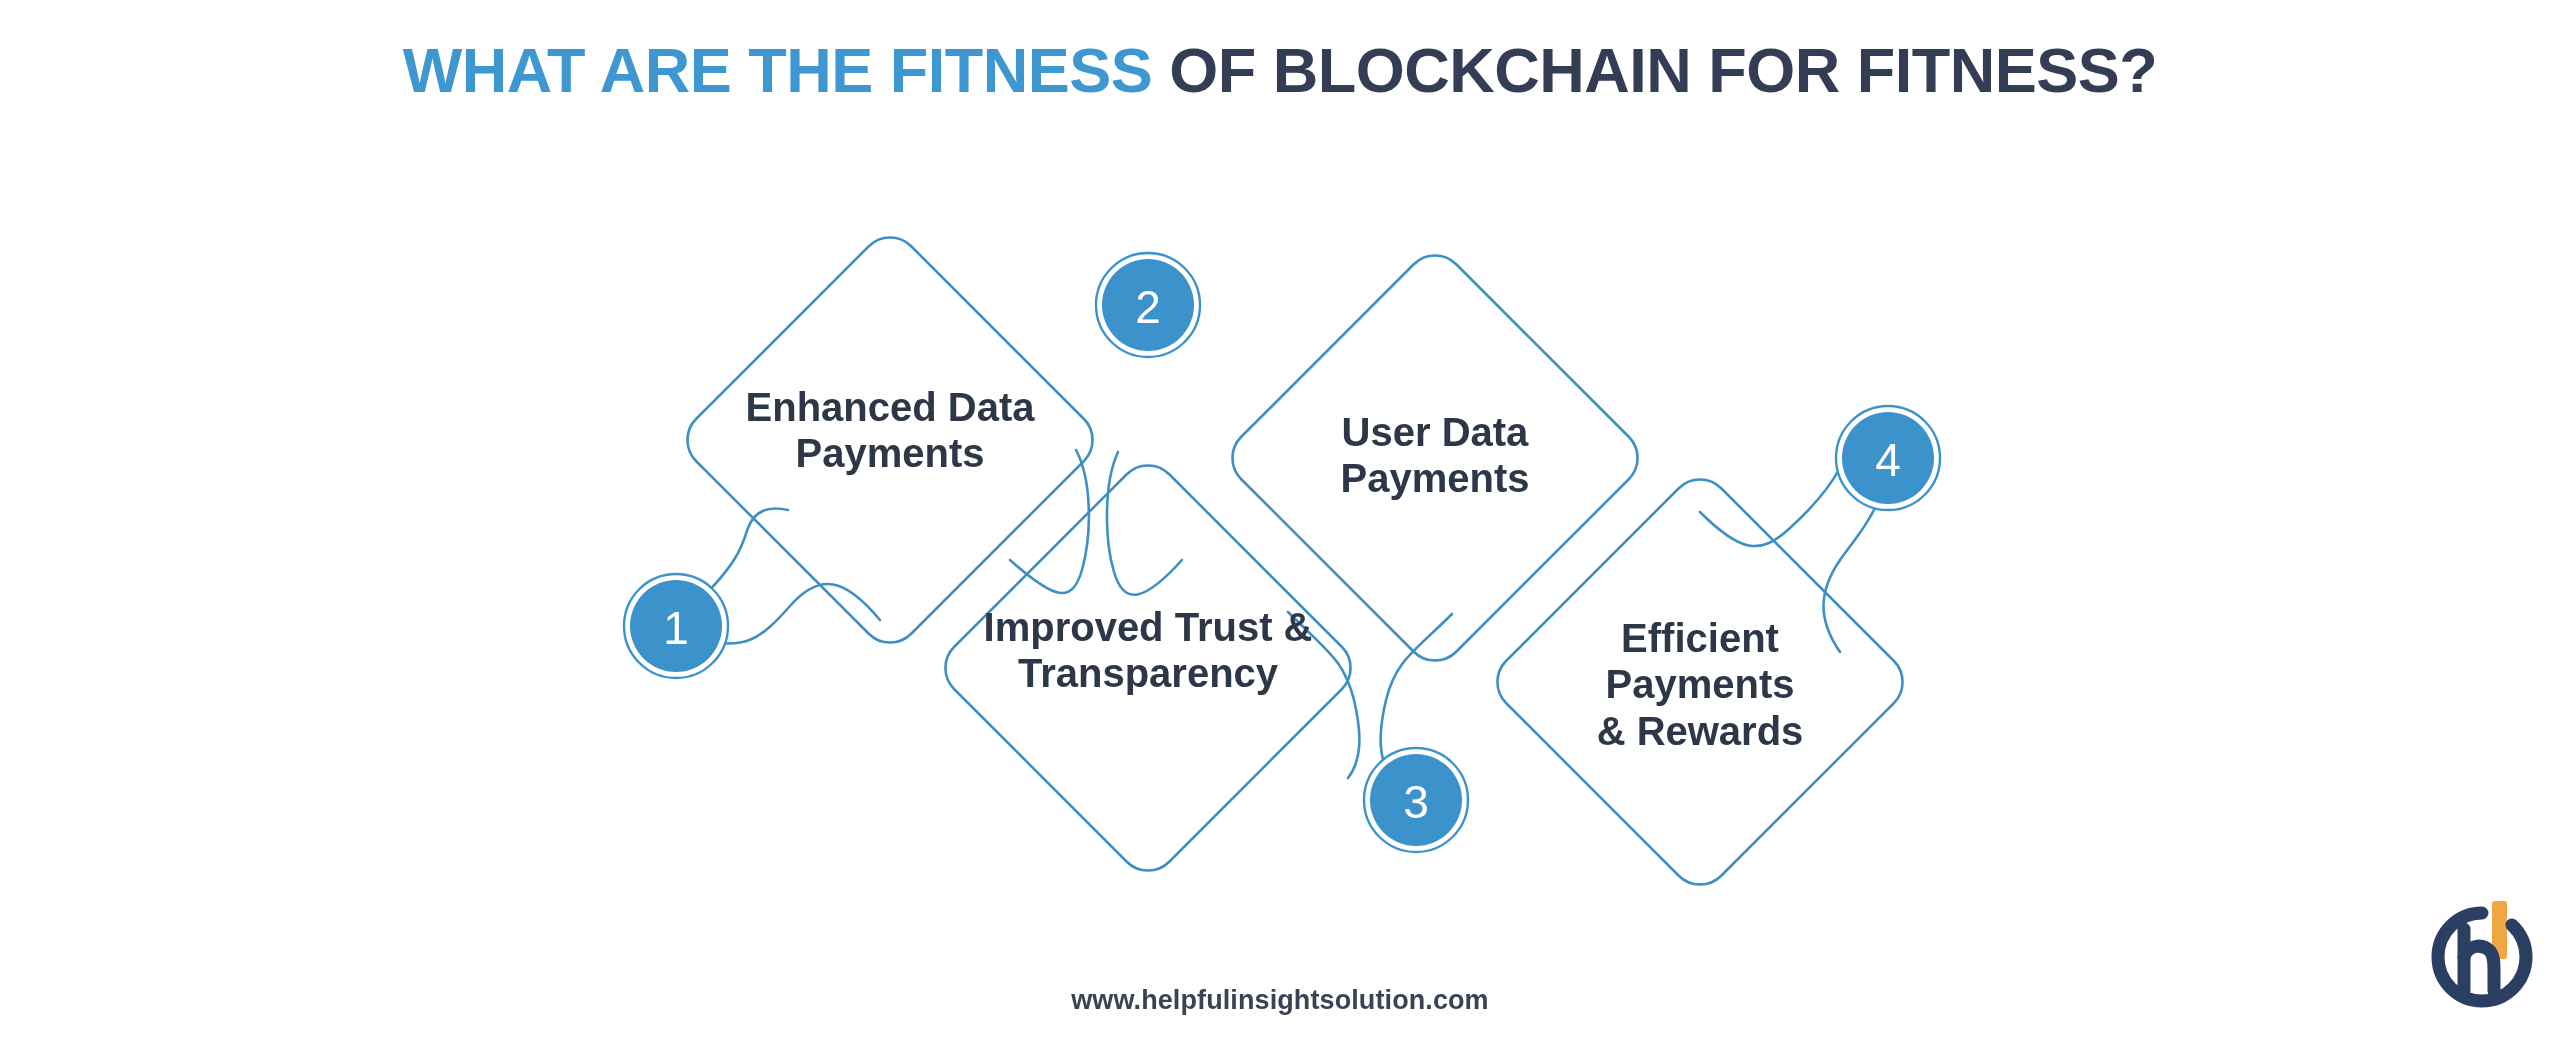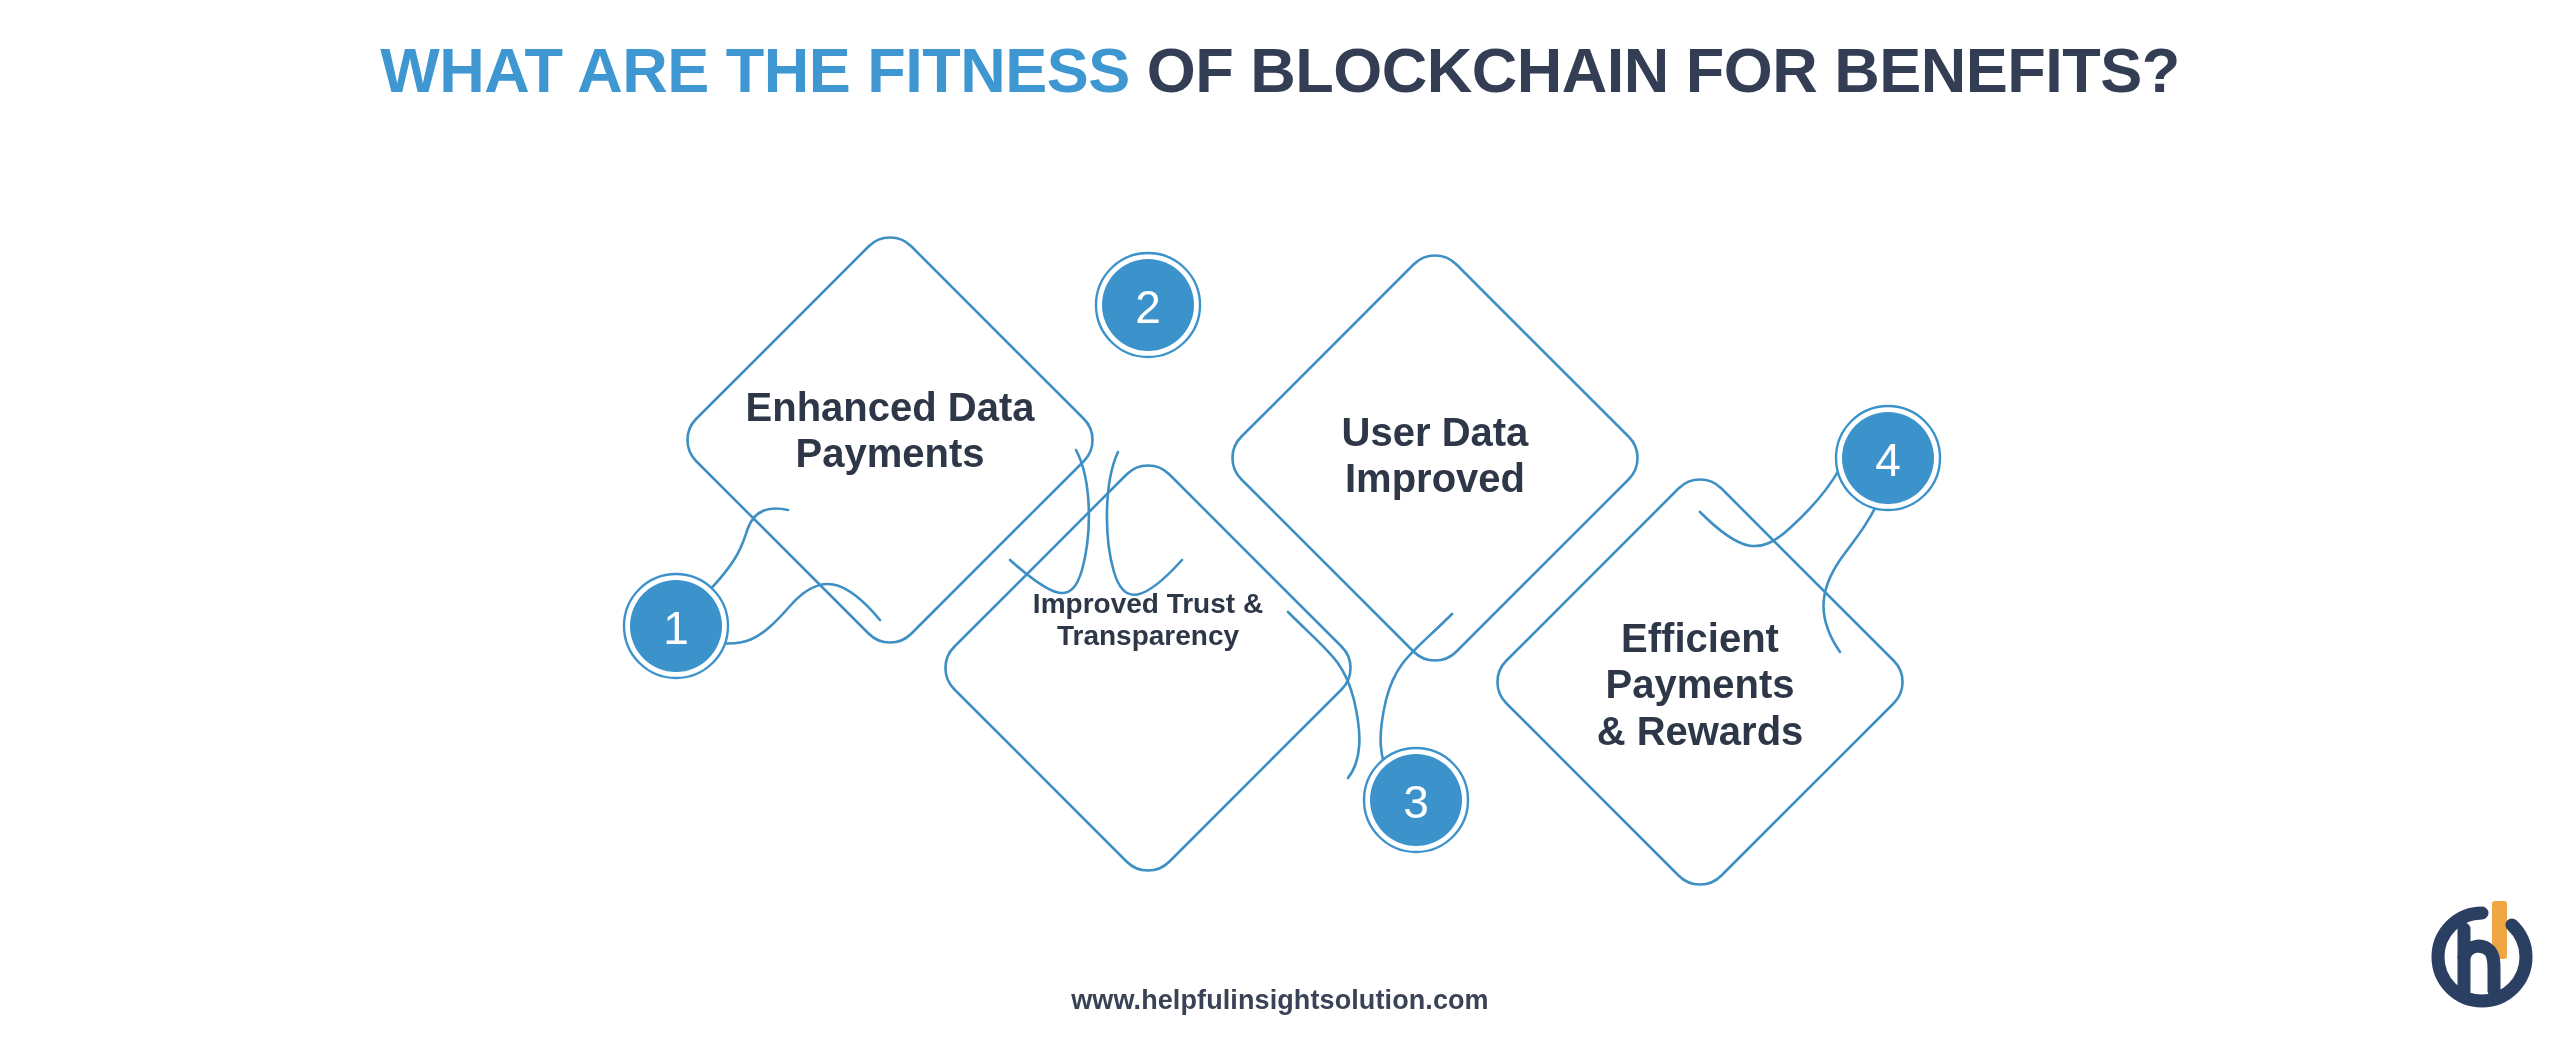--- a/index.html
+++ b/index.html
@@ -40,21 +40,21 @@
     position:absolute;
     text-align:center;
     color:#2E3748;
     font-weight:bold;
     line-height:1.16;
     white-space:pre-line;
     transform:translate(-50%,-50%);
     pointer-events:none;
   }
   #label-1 { left:890px;  top:430px; font-size:40px; width:420px; }
-  #label-2 { left:1148px; top:620px; font-size:28px; width:460px; }
+  #label-2 { left:1148px; top:650px; font-size:40px; width:460px; }
   #label-3 { left:1435px; top:455px; font-size:40px; width:400px; }
   #label-4 { left:1700px; top:685px; font-size:40px; width:340px; }
 
   
   .badge-num {
     position:absolute;
     color:#ffffff;
     font-size:46px;
     font-weight:normal;
     transform:translate(-50%,-50%);
@@ -79,21 +79,21 @@
     left:2420px; top:895px;
     width:124px; height:124px;
   }
 </style>
 </head>
 <body>
 
 <div id="page">
 
   <h1 id="title">
-    <span class="hl">WHAT ARE THE FITNESS</span><span class="dk"> OF BLOCKCHAIN FOR BENEFITS?</span>
+    <span class="hl">WHAT ARE THE FITNESS</span><span class="dk"> OF BLOCKCHAIN FOR FITNESS?</span>
   </h1>
 
   <svg id="diagram" viewBox="0 0 2560 1048">
     <defs>
 
       <g id="diamond-shape">
         <rect x="-152" y="-152" width="304" height="304" rx="30" ry="30" transform="rotate(45)" fill="none" stroke="#3E8FC4" stroke-width="2.6"></rect>
       </g>
     </defs>
 
@@ -150,21 +150,21 @@
   <span class="badge-num" style="left:676px;  top:628px;">1</span>
   <span class="badge-num" style="left:1148px; top:307px;">2</span>
   <span class="badge-num" style="left:1416px; top:802px;">3</span>
   <span class="badge-num" style="left:1888px; top:460px;">4</span>
 
   <div class="dlabel" id="label-1">Enhanced Data
 Payments</div>
   <div class="dlabel" id="label-2">Improved Trust &amp;
 Transparency</div>
   <div class="dlabel" id="label-3">User Data
-Improved</div>
+Payments</div>
   <div class="dlabel" id="label-4">Efficient
 Payments
 &amp; Rewards</div>
 
   <div id="footer-url">www.helpfulinsightsolution.com</div>
 
   <svg id="logo" viewBox="0 0 124 124">
 
     <rect x="72" y="6" width="15" height="58" rx="3" fill="#EFA743"></rect>
 

